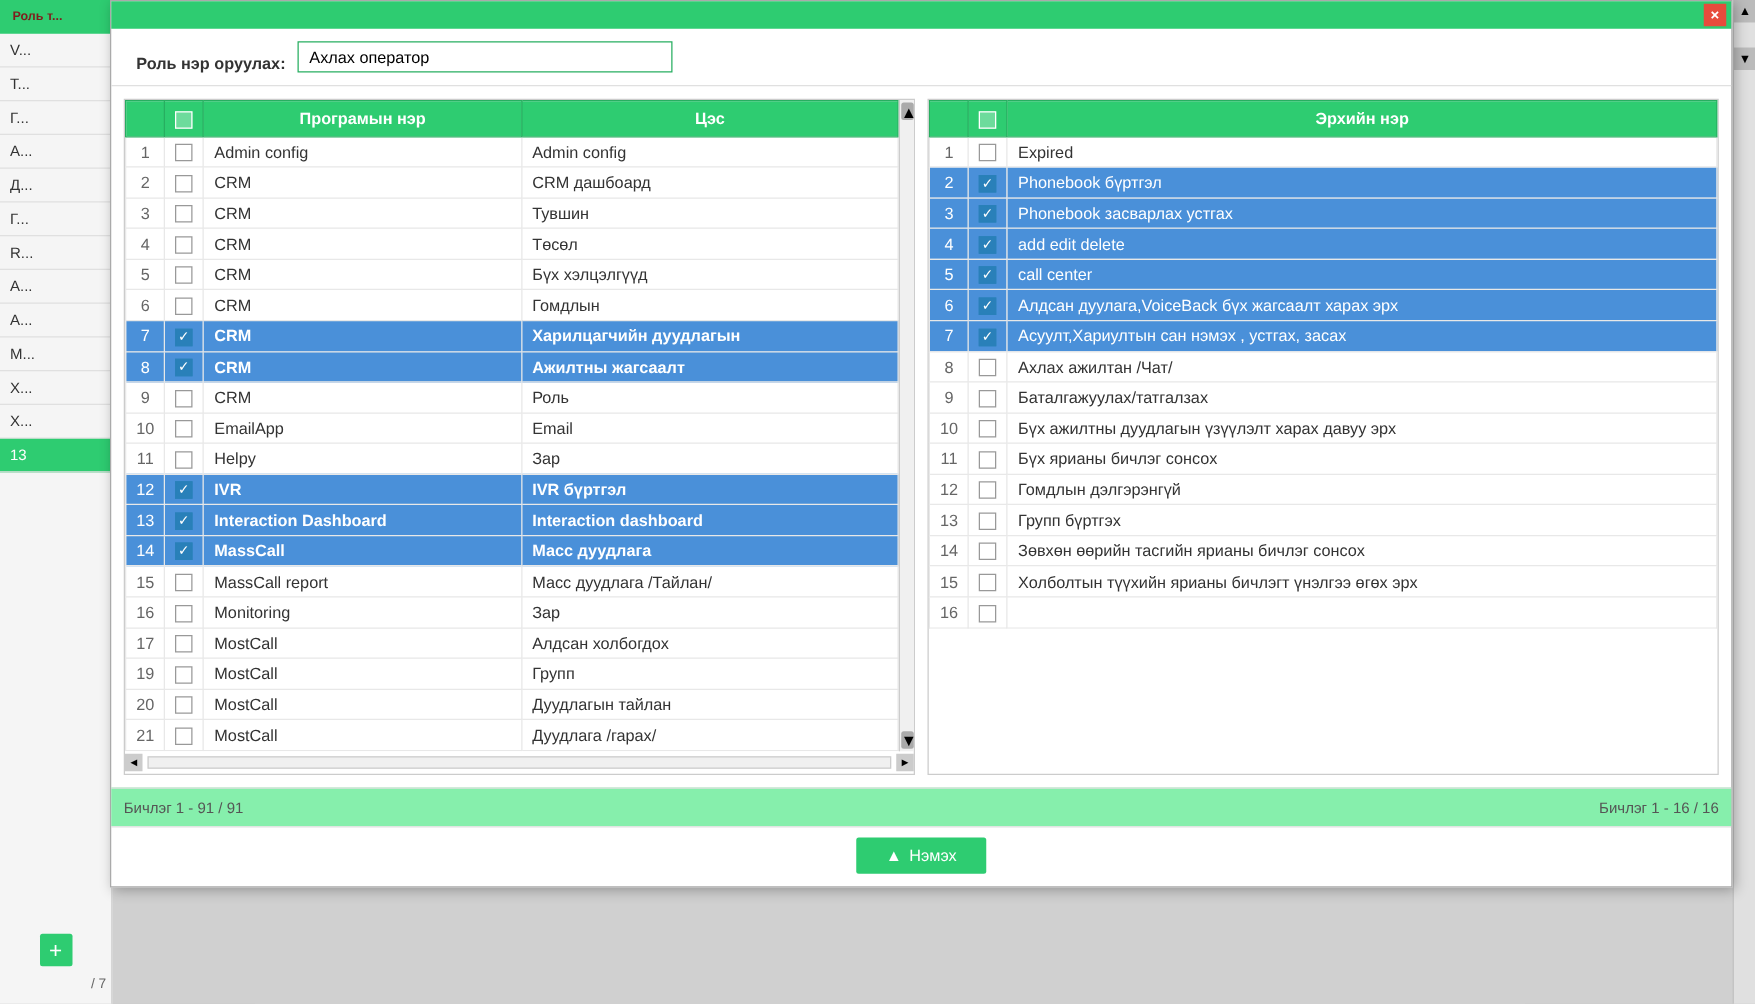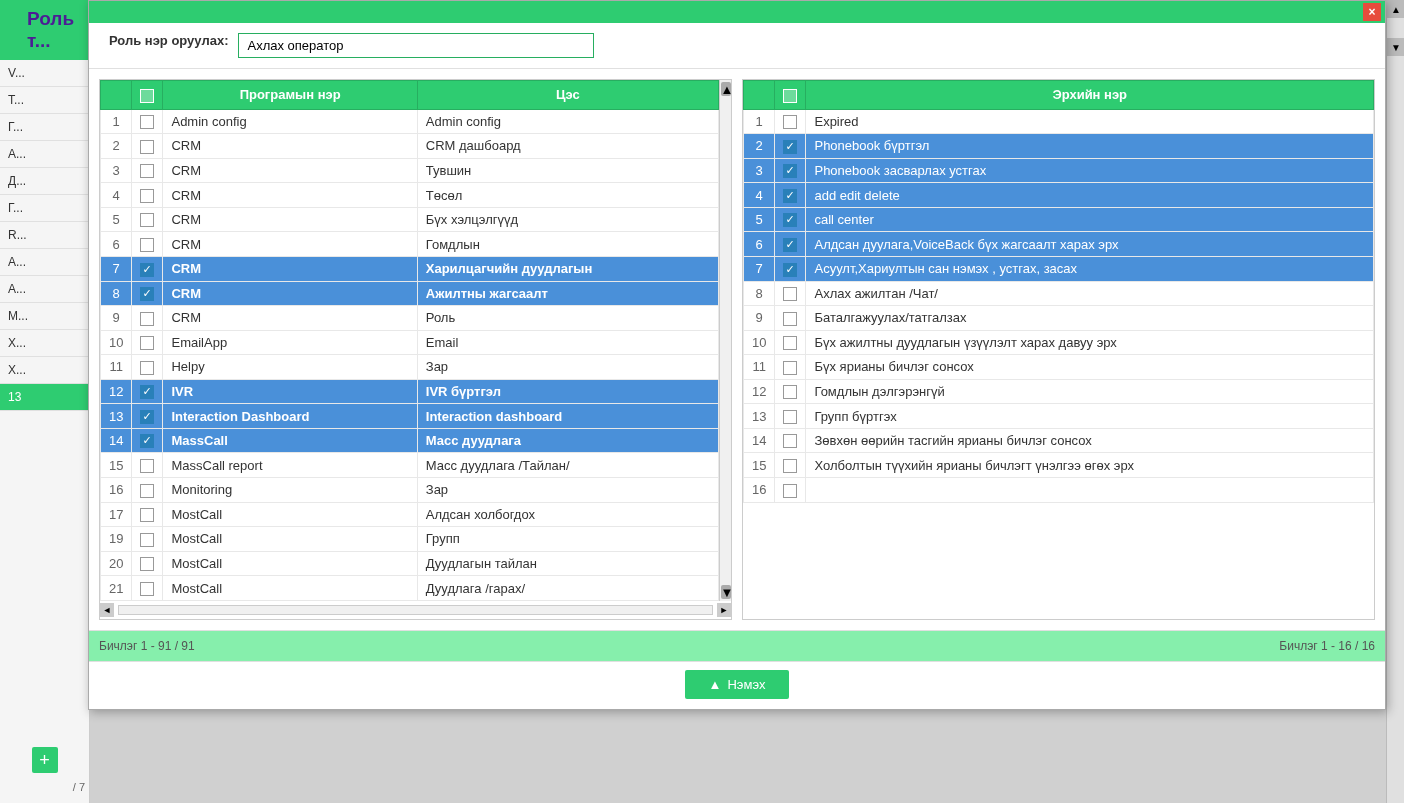--- a/index.html
+++ b/index.html
@@ -16,21 +16,21 @@
       background: #d0d0d0;
     }
 
     
     .left-sidebar {
       position: absolute; left: 0; top: 0; width: 90px; height: 803px;
       background: #f5f5f5; border-right: 1px solid #ccc;
     }
 
     .sidebar-header {
-      background: #2ecc71; color: #4c1d95; padding: 8px 27px; font-weight: bold; font-size: 19px;
+      background: #2ecc71; color: #7f1d1d; padding: 8px 10px; font-weight: bold; font-size: 10px;
     }
 
     .sidebar-item {
       padding: 6px 8px; border-bottom: 1px solid #e0e0e0; font-size: 12px; color: #333;
     }
 
     .sidebar-item.active {
       background: #2ecc71; color: white;
     }
 
@@ -52,29 +52,29 @@
 
     .modal-titlebar {
       background: #2ecc71; height: 22px; display: flex; align-items: center; justify-content: flex-end; padding: 0 4px;
     }
 
     .modal-close-btn {
       width: 18px; height: 18px; background: #e74c3c; border: none; color: white; cursor: pointer; font-size: 12px; display: flex; align-items: center; justify-content: center; font-weight: bold;
     }
 
     .modal-header {
-      padding: 10px 20px; display: flex; align-items: flex-start; gap: 10px; border-bottom: 1px solid #e0e0e0;
+      padding: 10px 20px; display: flex; align-items: flex-end; gap: 10px; border-bottom: 1px solid #e0e0e0;
     }
 
     .modal-header label {
       font-weight: bold; color: #333;
     }
 
     .modal-header input {
-      border: 1px solid #27ae60; padding: 4px 8px; width: 356px; font-size: 13px; outline: none;
+      border: 1px solid #27ae60; padding: 4px 8px; width: 300px; font-size: 13px; outline: none;
     }
 
     .modal-body {
       display: flex; gap: 0; padding: 10px;
     }
 
     
     .left-table-container {
       flex: 1; border: 1px solid #ccc; position: relative;
     }

